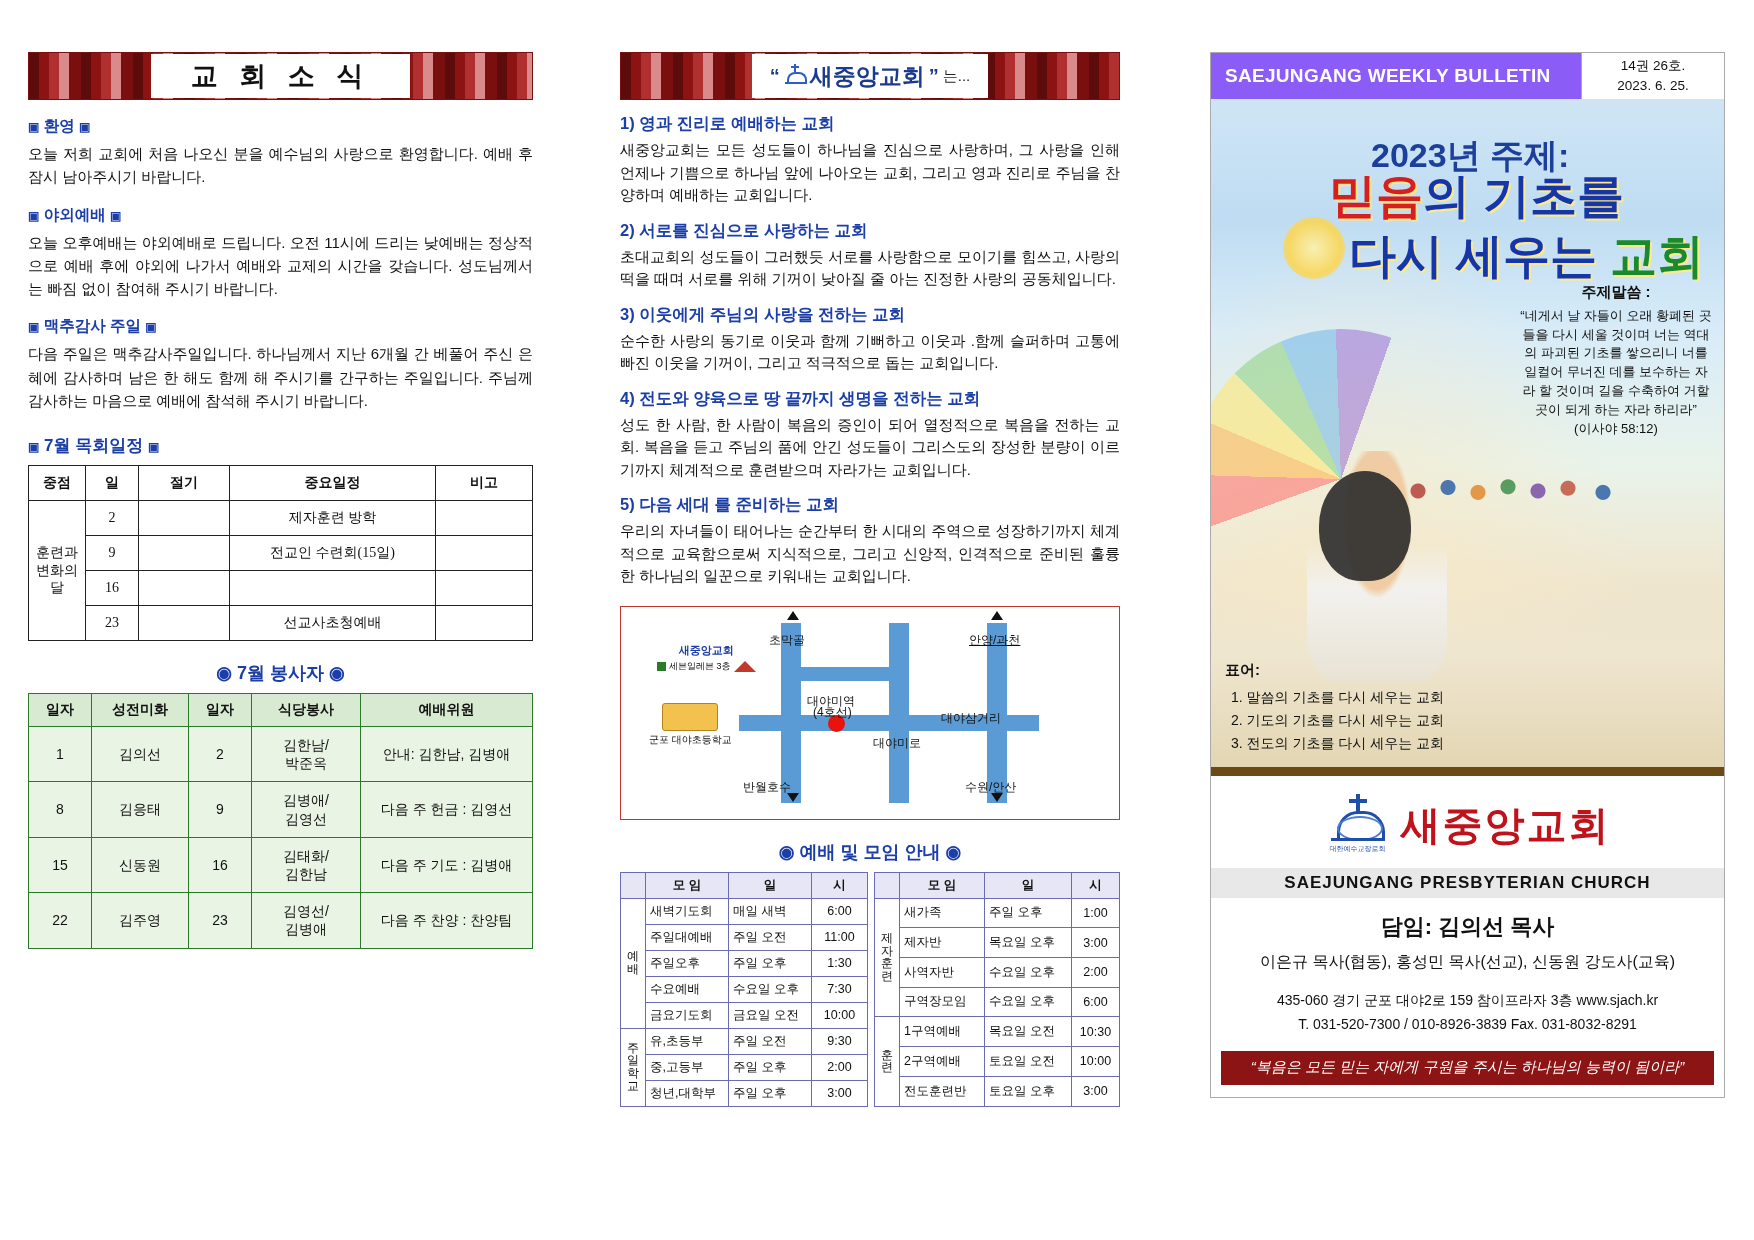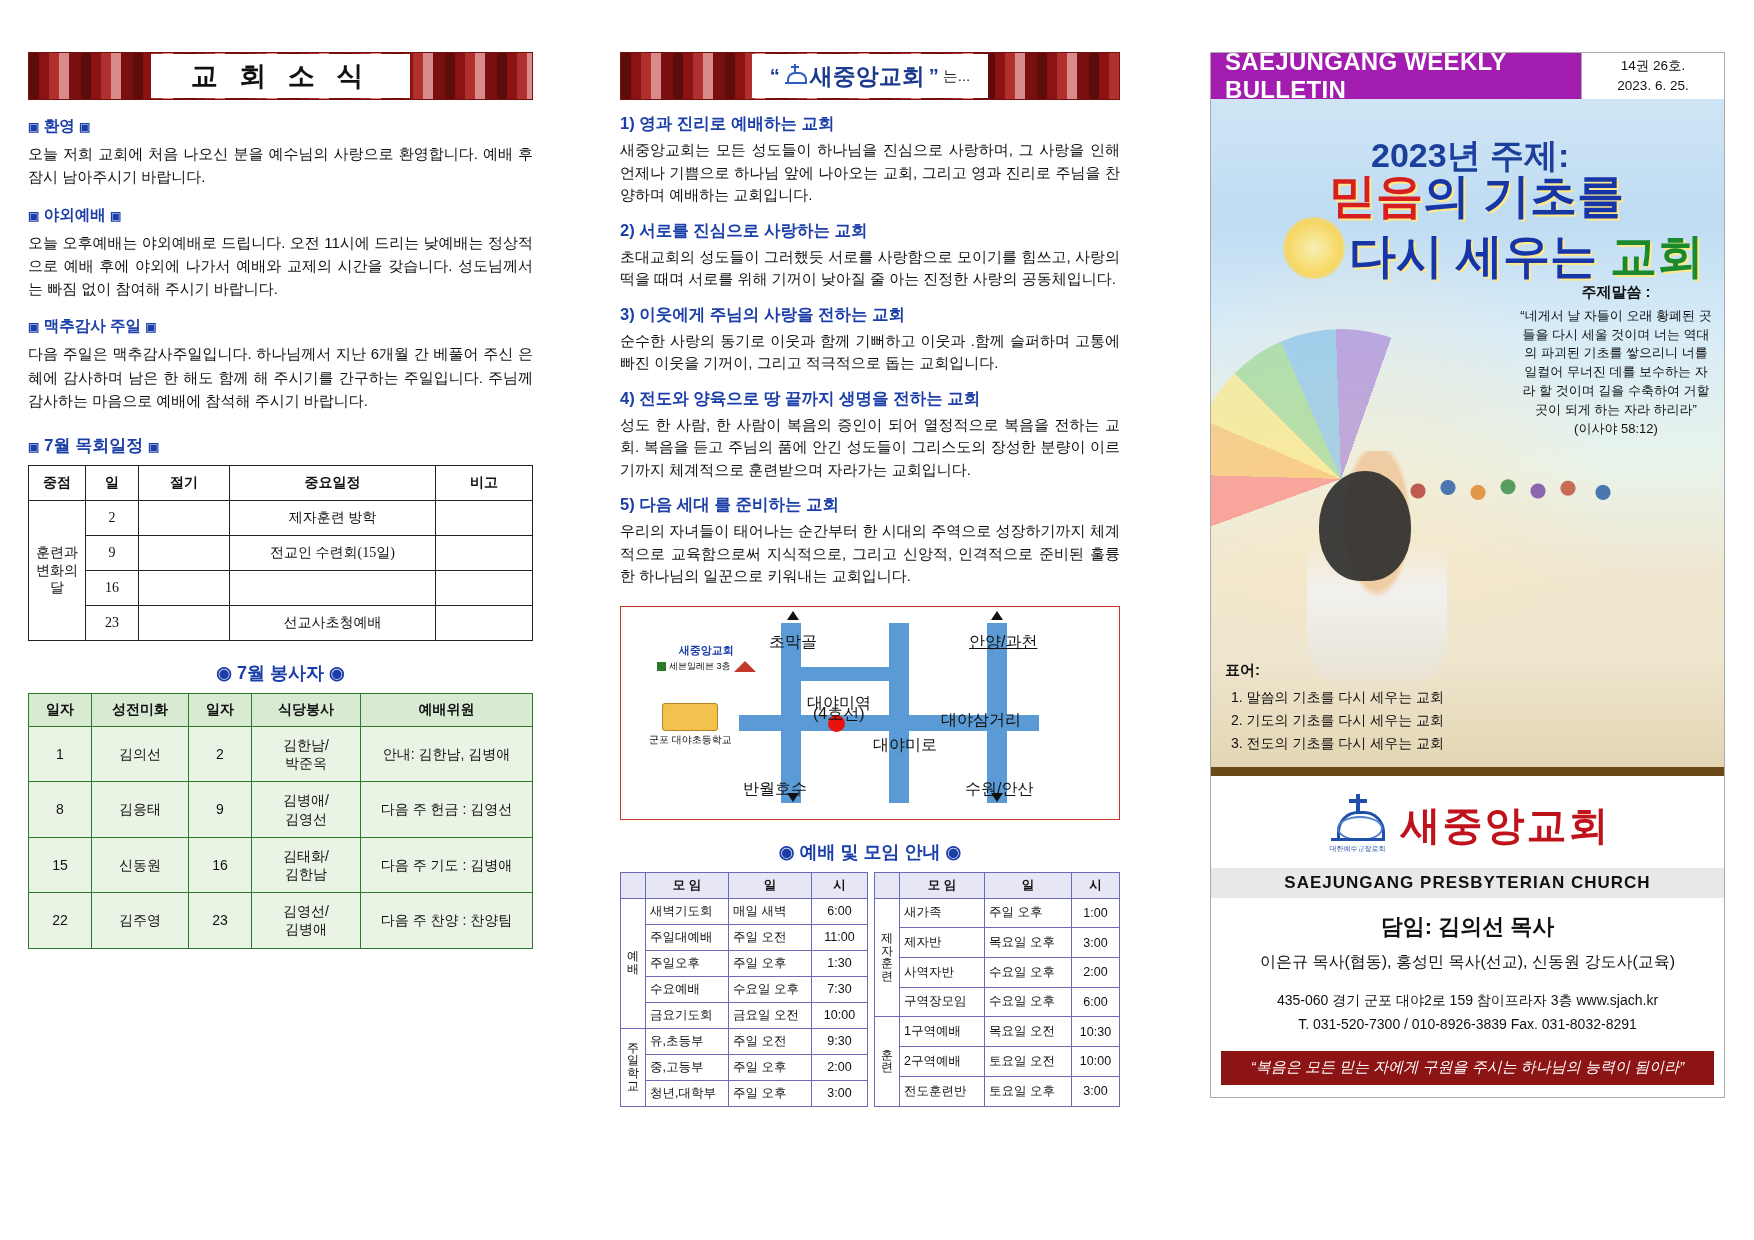--- a/index.html
+++ b/index.html
@@ -97,21 +97,21 @@
   .m-item{margin-top:13px;}
   .m-title{color:#1b3ea8;font-weight:bold;font-size:16.5px;margin-bottom:4px;}
   .m-body{font-size:15px;line-height:1.5;text-align:justify;}
 
   
   .mapbox{
     margin-top:18px;border:1px solid #c0392b;height:212px;position:relative;background:#fff;
   }
   .road-v{position:absolute;background:#5b9bd5;}
   .road-h{position:absolute;background:#5b9bd5;}
-  .map-label{position:absolute;font-size:16px;color:#111;}
+  .map-label{position:absolute;font-size:12px;color:#111;}
   .arrow-up{position:absolute;width:0;height:0;border-left:6px solid transparent;border-right:6px solid transparent;border-bottom:9px solid #111;}
   .arrow-down{position:absolute;width:0;height:0;border-left:6px solid transparent;border-right:6px solid transparent;border-top:9px solid #111;}
   .reddot{position:absolute;width:17px;height:17px;border-radius:50%;background:#e8130f;}
   .map-church{position:absolute;}
   .map-school{position:absolute;}
 
   
   .wi-wrap{display:flex;gap:6px;margin-top:8px;}
   .tbl-wi{font-size:12.5px;border-collapse:collapse;}
   .tbl-wi th{
@@ -128,21 +128,21 @@
     position:relative;background:
       linear-gradient(to bottom right, transparent calc(50% - 1px), #6a6ab5, transparent calc(50% + 1px));
   }
 
   
   .bulletin{
     margin-top:52px;border:1px solid #aaa;width:513px;background:#fff;
   }
   .bul-top{display:flex;align-items:stretch;height:46px;}
   .bul-title{
-    flex:1;background:#a21caf;color:#fff;font-weight:bold;font-size:24px;
+    flex:1;background:#8b5cf6;color:#fff;font-weight:bold;font-size:19px;
     display:flex;align-items:center;padding-left:14px;letter-spacing:.3px;
   }
   .bul-issue{
     width:142px;font-size:13.5px;display:flex;flex-direction:column;
     align-items:center;justify-content:center;line-height:1.5;border-left:1px solid #aaa;
   }
   .poster{
     position:relative;height:668px;overflow:hidden;
     background:
       radial-gradient(ellipse at 30% 90%, #f7e9c8 0%, rgba(247,233,200,0) 55%),

